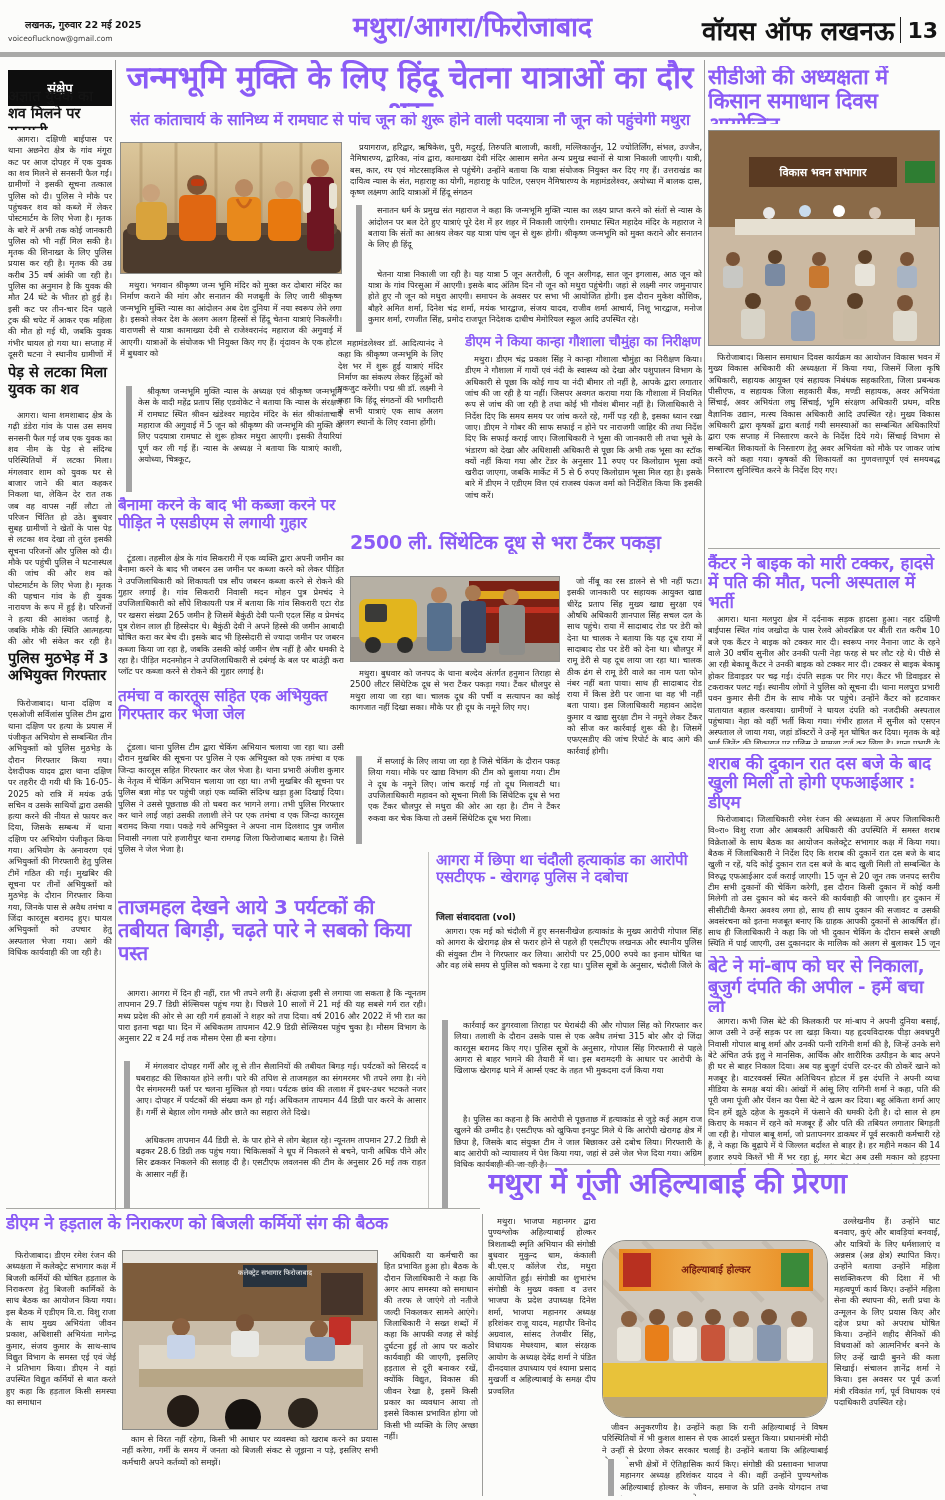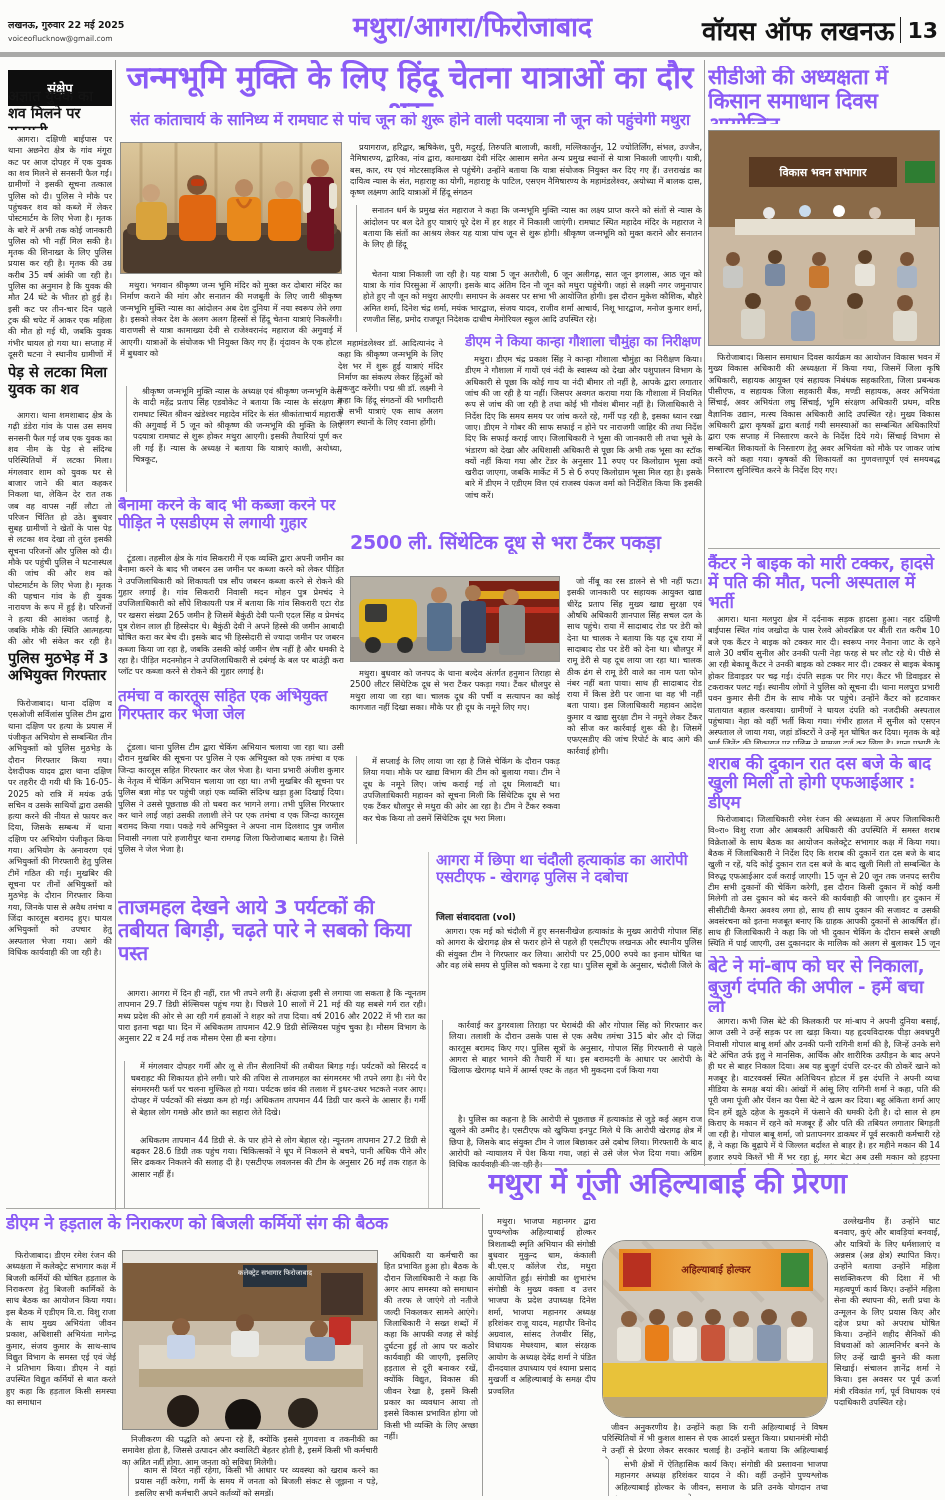--- a/index.html
+++ b/index.html
@@ -4,39 +4,39 @@
 <style>
   html,body{margin:0;padding:0;background:#e9e9e6;}
   .page{position:relative;width:945px;height:1500px;background:#fcfcfa;overflow:hidden;
         font-family:"DejaVu Sans",sans-serif;color:#141414;margin:0 auto;}
   .abs{position:absolute;box-sizing:border-box;}
   .h{font-weight:700;color:#8b5cf6;line-height:1.14;letter-spacing:-0.2px;}
   .center{text-align:center;}
   .body-txt{font-size:8.2px;line-height:1.38;text-align:justify;color:#1d1d1d;overflow:hidden;text-indent:9px;}
   .cols{display:flex;flex-direction:column;}
   .cols>div{flex:1;overflow:hidden;}
-  .cols>div+div{border-left:1px solid #a3a3a3;padding-left:6px;margin-left:6px;}
+  .cols>div+div{border-left:6px solid #a3a3a3;padding-left:6px;margin-left:6px;}
   .vrule{width:1px;background:#9c9c99;}
   .hrule{height:1px;background:#a8a8a4;}
   .graybar{background:#a9a9a7;}
   .photo{border:1px solid #8c8c88;overflow:hidden;background:#cfc8ba;}
   .brief-hd{font-size:14.5px;font-weight:700;line-height:1.2;}
   .blackbox{background:#0e0e0e;color:#ffffff;font-weight:700;font-size:13px;
             display:flex;align-items:center;justify-content:center;}
   .nameplate{font-size:26px;font-weight:700;letter-spacing:0px;}
   .pagenum{font-size:22px;font-weight:700;}
   svg{display:block;}
 </style>
 </head>
 <body>
 
 <div class="page">
 
   <div class="abs" style="left:8px;top:18px;width:170px;">
-    <div style="font-size:9.5px;font-weight:700;">लखनऊ, गुरुवार 22 मई 2025</div>
+    <div style="font-size:9.5px;font-weight:700;margin-left:17px;">लखनऊ, गुरुवार 22 मई 2025</div>
     <div style="font-size:7.5px;color:#3c3c3c;margin-top:3px;">voiceoflucknow@gmail.com</div>
   </div>
   <div class="abs h center" style="left:255px;top:12px;width:435px;font-size:27px;">मथुरा/आगरा/फिरोजाबाद</div>
   <div class="abs" style="left:688px;top:12px;width:250px;display:flex;align-items:center;justify-content:flex-end;gap:6px;">
     <span class="nameplate">वॉयस ऑफ लखनऊ</span>
     <span class="vrule" style="height:26px;background:#222;"></span>
     <span class="pagenum">13</span>
   </div>
   <div class="abs graybar" style="left:0;top:52px;width:945px;height:5px;"></div>
 
@@ -226,21 +226,20 @@
       <circle cx="122" cy="72" r="9" fill="#7a5438"></circle>
         <rect x="108" y="80" width="28" height="26" rx="4" fill="#e8e8e4"></rect>
       <circle cx="196" cy="78" r="9" fill="#8a6040"></circle>
         <rect x="182" y="86" width="30" height="24" rx="4" fill="#8ea0bc"></rect>
       <circle cx="60" cy="160" r="16" fill="#241c16"></circle>
       <circle cx="120" cy="166" r="18" fill="#171310"></circle>
       <circle cx="180" cy="162" r="15" fill="#2c241c"></circle>
     </svg>
   </div>
   <div class="abs cols" style="left:122px;top:1434px;width:256px;height:62px;">
-    <div class="body-txt">निजीकरण की पद्धति को अपना रहे हैं, क्योंकि इससे गुणवत्ता व तकनीकी का समावेश होता है, जिससे उत्पादन और क्वालिटी बेहतर होती है, इसमें किसी भी कर्मचारी का अहित नहीं होगा, आम जनता को सुविधा मिलेगी।</div>
     <div class="body-txt">काम से विरत नहीं रहेगा, किसी भी आधार पर व्यवस्था को खराब करने का प्रयास नहीं करेगा, गर्मी के समय में जनता को बिजली संकट से जूझना न पड़े, इसलिए सभी कर्मचारी अपने कर्तव्यों को समझें।</div>
   </div>
   <div class="abs body-txt" style="left:384px;top:1250px;width:94px;height:246px;">अधिकारी या कर्मचारी का हित प्रभावित हुआ हो। बैठक के दौरान जिलाधिकारी ने कहा कि अगर आप समस्या को समाधान की तरफ ले जाएंगे तो नतीजे जल्दी निकलकर सामने आएंगे। जिलाधिकारी ने सख्त शब्दों में कहा कि आपकी वजह से कोई दुर्घटना हुई तो आप पर कठोर कार्यवाही की जाएगी, इसलिए हड़ताल से दूरी बनाकर रखें, क्योंकि विद्युत, विकास की जीवन रेखा है, इसमें किसी प्रकार का व्यवधान आया तो इससे विकास प्रभावित होगा जो किसी भी व्यक्ति के लिए अच्छा नहीं।</div>
 
   <div class="abs body-txt" style="left:488px;top:1216px;width:108px;height:280px;">मथुरा। भाजपा महानगर द्वारा पुण्यश्लोक अहिल्याबाई होल्कर त्रिशताब्दी स्मृति अभियान की संगोष्ठी बुधवार मुकुन्द धाम, कंकाली बी.एस.ए कॉलेज रोड, मथुरा आयोजित हुई। संगोष्ठी का शुभारंभ संगोष्ठी के मुख्य वक्ता व उत्तर भाजपा के प्रदेश उपाध्यक्ष दिनेश शर्मा, भाजपा महानगर अध्यक्ष हरिशंकर राजू यादव, महापौर विनोद अग्रवाल, सांसद तेजवीर सिंह, विधायक मेघश्याम, बाल संरक्षक आयोग के अध्यक्ष देवेंद्र शर्मा ने पंडित दीनदयाल उपाध्याय एवं श्यामा प्रसाद मुखर्जी व अहिल्याबाई के समक्ष दीप प्रज्वलित</div>
   <div class="abs photo" style="left:602px;top:1240px;width:226px;height:178px;border-radius:24px;">
     <svg width="226" height="178" viewBox="0 0 226 178">
       <defs>
         <linearGradient id="banner" x1="0" y1="0" x2="1" y2="0">
           <stop offset="0" stop-color="#e8881c"></stop>

